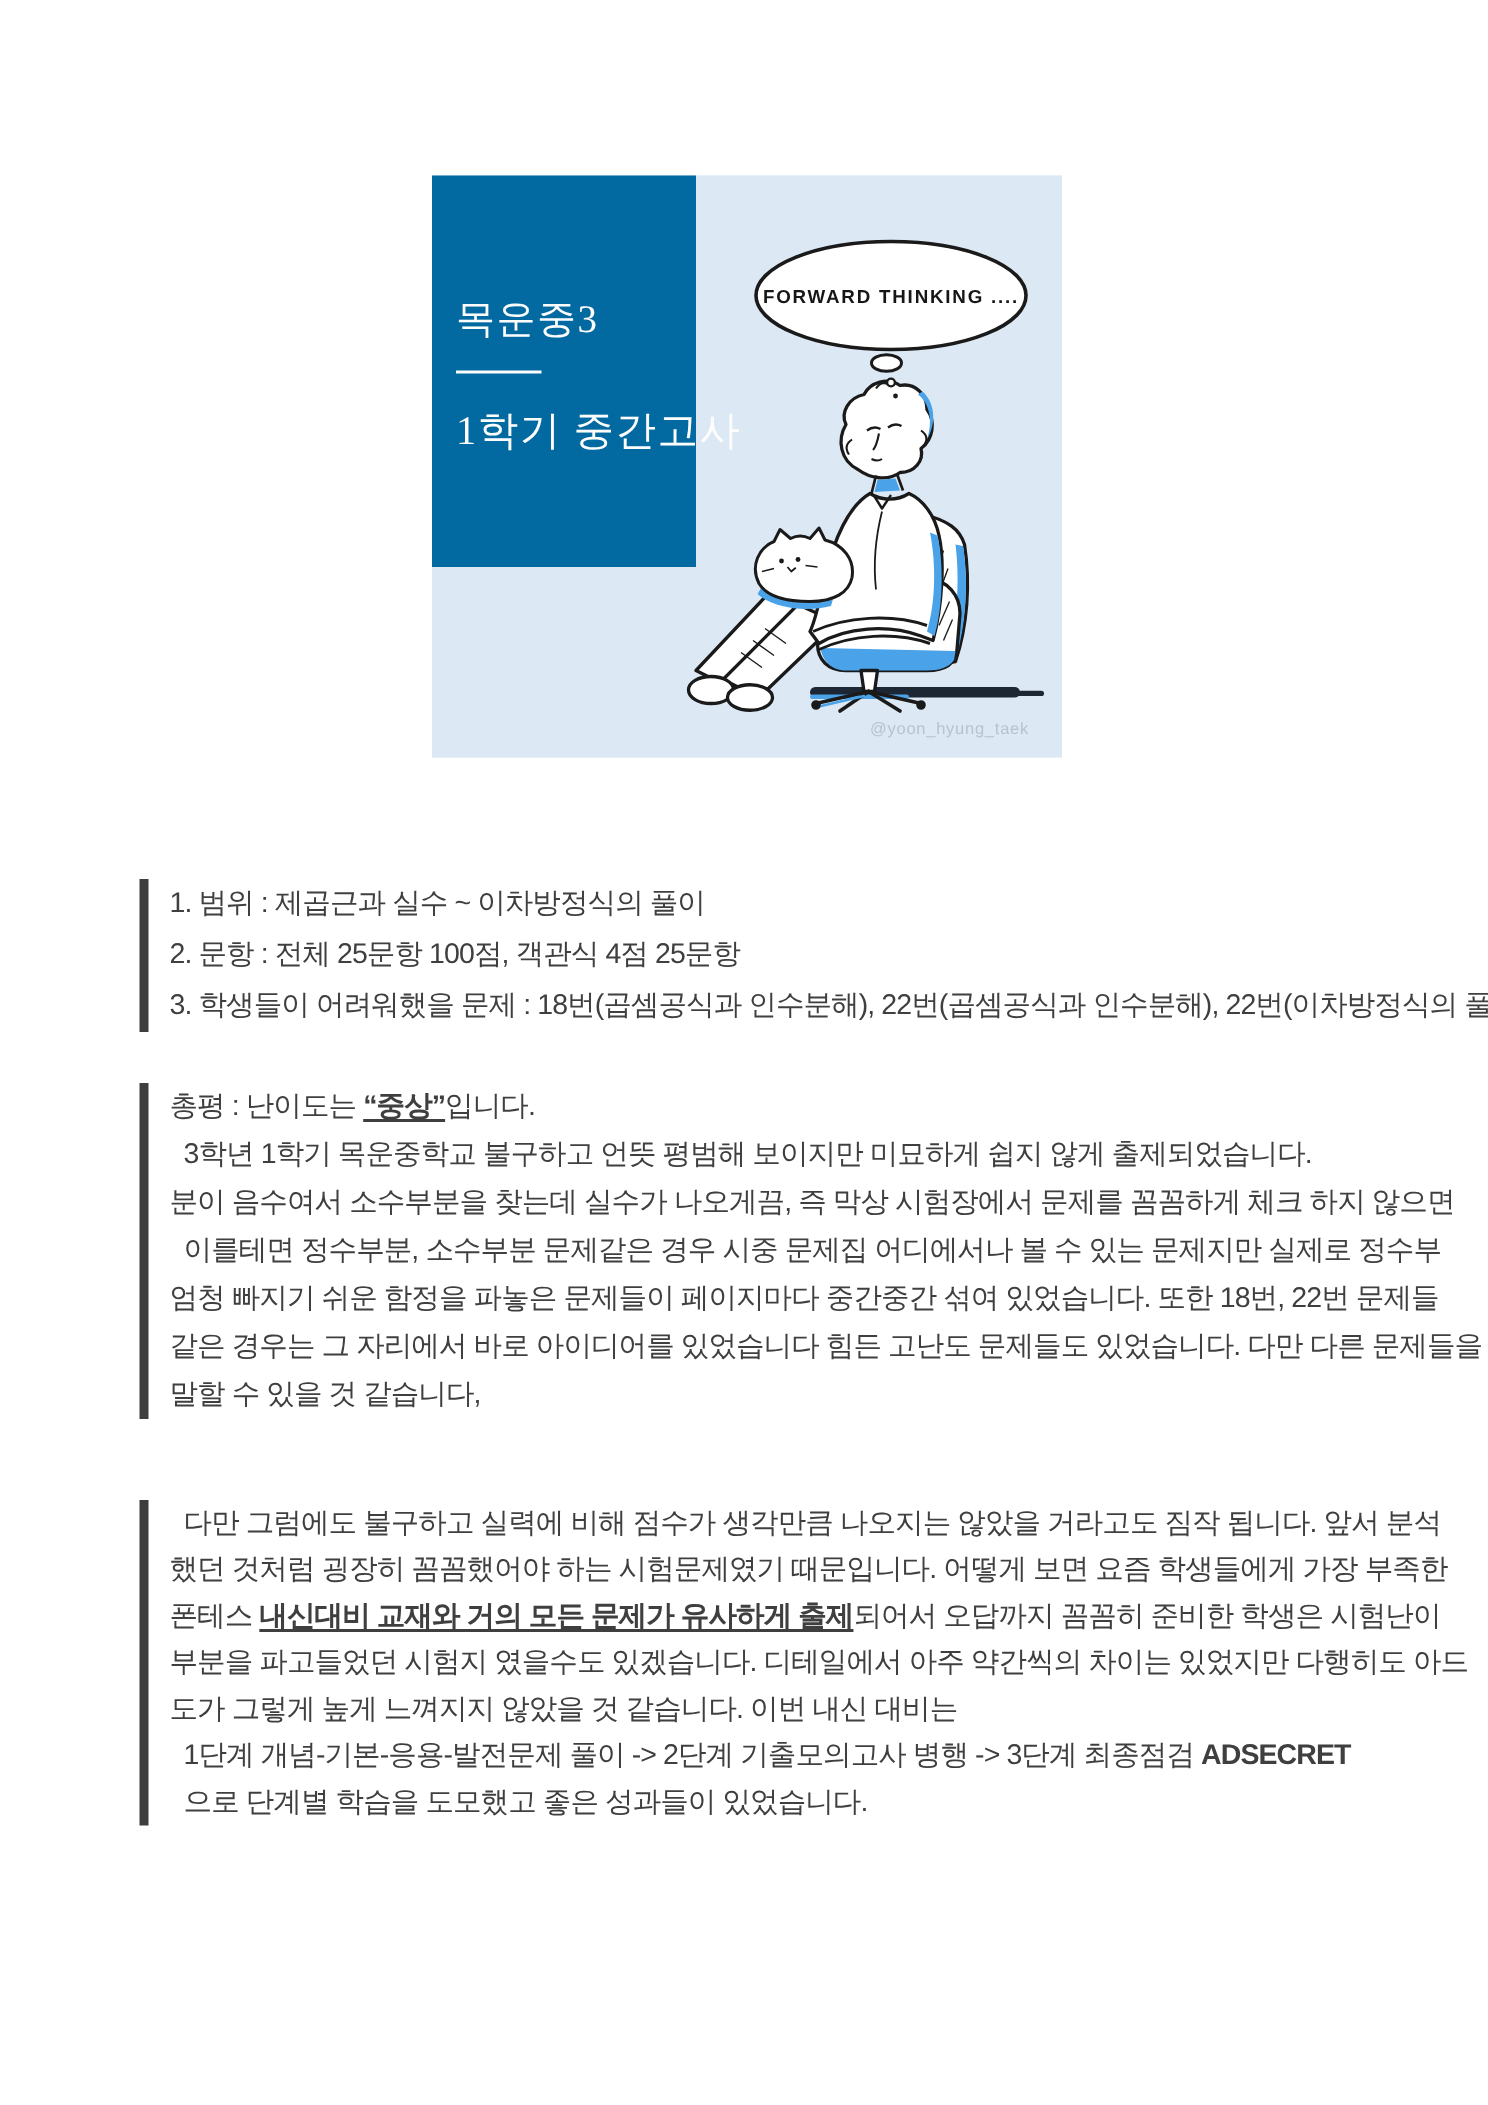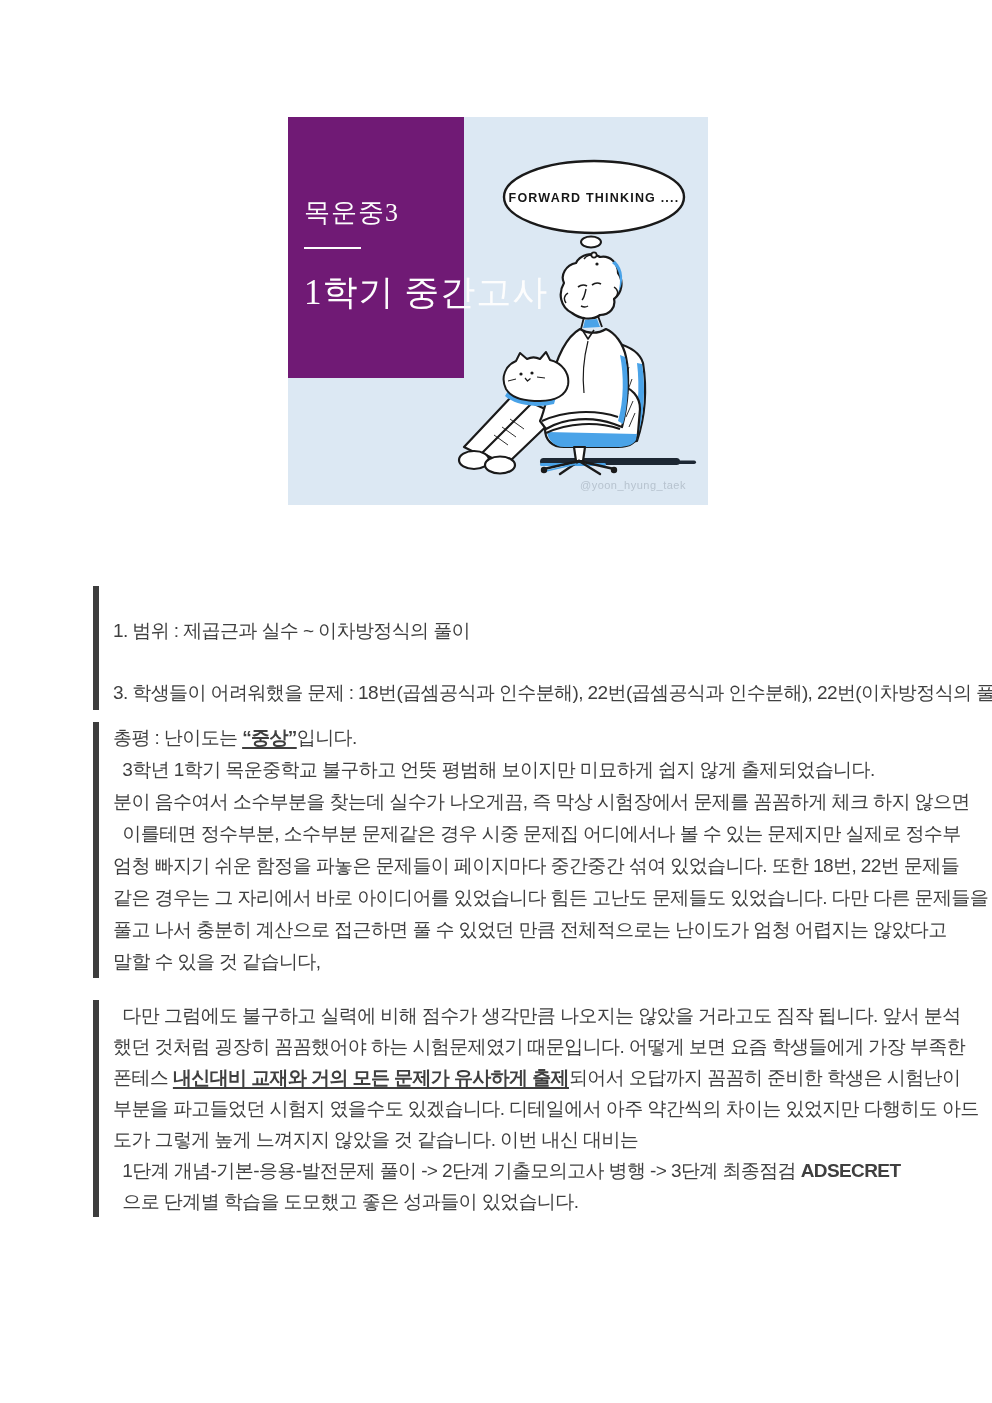--- a/index.html
+++ b/index.html
@@ -3,34 +3,34 @@
 <meta charset="utf-8">
 <style>
   * { margin:0; padding:0; box-sizing:border-box; }
   html,body { width:992px; height:1403px; background:#ffffff;
     font-family:"Liberation Sans","DejaVu Sans",sans-serif; }
   #page { position:relative; width:992px; height:1403px; background:#ffffff; overflow:hidden; }
 
   
   .hero { position:absolute; left:288px; top:117px; width:420px; height:388px; background:#dce8f3; }
   .hero svg { position:absolute; left:0; top:0; }
-  .titlebox { position:absolute; left:0; top:0; width:176px; height:261px; background:#701a75;
+  .titlebox { position:absolute; left:0; top:0; width:176px; height:261px; background:#0369a1;
     color:#fdfdfd; font-family:"Liberation Serif","DejaVu Serif",serif; padding-left:16px; }
   .titlebox .t1 { position:absolute; left:16px; top:78px; font-size:26px; letter-spacing:1px; }
   .titlebox .rule { position:absolute; left:16px; top:130px; width:57px; height:2px; background:#fdfdfd; }
-  .titlebox .t2 { position:absolute; left:16px; top:152px; font-size:35px; letter-spacing:1px; white-space:nowrap; }
+  .titlebox .t2 { position:absolute; left:16px; top:152px; font-size:27px; letter-spacing:1px; white-space:nowrap; }
   .bubble-text { font-family:"Liberation Sans","DejaVu Sans",sans-serif; font-weight:bold;
     font-size:12.5px; letter-spacing:1.2px; fill:#161616; }
   .watermark { font-size:11px; fill:#b7c3cf; letter-spacing:.5px; }
 
   
   .quote { position:absolute; left:93px; width:888px; border-left:6px solid #3d3d3d;
     padding-left:14px; color:#3f3f3f; }
   .quote .line { white-space:pre; font-size:19px; letter-spacing:-0.6px; }
-  #q1 { top:586px; } #q1 .line { line-height:34px; height:34px;margin-top:28px; }
+  #q1 { top:586px; } #q1 .line { line-height:34px; height:34px; }
   #q2 { top:722px; } #q2 .line { line-height:32px; height:32px; }
   #q3 { top:1000px; } #q3 .line { line-height:31px; height:31px; }
   .quote .b { font-weight:700; }
   .quote .u { text-decoration:underline; text-underline-offset:3px; text-decoration-thickness:1.5px; }
 </style>
 </head>
 <body>
 
 <div id="page">
 
@@ -131,30 +131,30 @@
 
     <div class="titlebox">
       <div class="t1">목운중3</div>
       <div class="rule"></div>
       <div class="t2">1학기 중간고사</div>
     </div>
   </div>
 
   <div class="quote" id="q1" style="border-left-color: rgb(61, 61, 61);">
       <div class="line"><span>1. 범위 : 제곱근과 실수 ~ 이차방정식의 풀이</span></div>
+      <div class="line"><span>2. 문항 : 전체 25문항 100점, 객관식 4점 25문항</span></div>
       <div class="line"><span>3. 학생들이 어려워했을 문제 : 18번(곱셈공식과 인수분해), 22번(곱셈공식과 인수분해), 22번(이차방정식의 풀이)</span></div>
     </div>
   <div class="quote" id="q2" style="border-left-color: rgb(61, 61, 61);">
       <div class="line"><span>총평 : 난이도는 </span><span class="b u">“중상”</span><span>입니다.</span></div>
       <div class="line"><span>  3학년 1학기 목운중학교 불구하고 언뜻 평범해 보이지만 미묘하게 쉽지 않게 출제되었습니다.</span></div>
       <div class="line"><span>분이 음수여서 소수부분을 찾는데 실수가 나오게끔, 즉 막상 시험장에서 문제를 꼼꼼하게 체크 하지 않으면</span></div>
       <div class="line"><span>  이를테면 정수부분, 소수부분 문제같은 경우 시중 문제집 어디에서나 볼 수 있는 문제지만 실제로 정수부</span></div>
       <div class="line"><span>엄청 빠지기 쉬운 함정을 파놓은 문제들이 페이지마다 중간중간 섞여 있었습니다. 또한 18번, 22번 문제들</span></div>
       <div class="line"><span>같은 경우는 그 자리에서 바로 아이디어를 있었습니다 힘든 고난도 문제들도 있었습니다. 다만 다른 문제들을</span></div>
-      <div class="line"><span>풀고 나서 충분히 계산으로 접근하면 풀 수 있었던 만큼 전체적으로는 난이도가 엄청 어렵지는 않았다고</span></div>
       <div class="line"><span>말할 수 있을 것 같습니다,</span></div>
     </div>
   <div class="quote" id="q3" style="border-left-color: rgb(61, 61, 61);">
       <div class="line"><span>  다만 그럼에도 불구하고 실력에 비해 점수가 생각만큼 나오지는 않았을 거라고도 짐작 됩니다. 앞서 분석</span></div>
       <div class="line"><span>했던 것처럼 굉장히 꼼꼼했어야 하는 시험문제였기 때문입니다. 어떻게 보면 요즘 학생들에게 가장 부족한</span></div>
       <div class="line"><span>폰테스 </span><span class="b u">내신대비 교재와 거의 모든 문제가 유사하게 출제</span><span>되어서 오답까지 꼼꼼히 준비한 학생은 시험난이</span></div>
       <div class="line"><span>부분을 파고들었던 시험지 였을수도 있겠습니다. 디테일에서 아주 약간씩의 차이는 있었지만 다행히도 아드</span></div>
       <div class="line"><span>도가 그렇게 높게 느껴지지 않았을 것 같습니다. 이번 내신 대비는</span></div>
       <div class="line"><span>  1단계 개념-기본-응용-발전문제 풀이 -&gt; 2단계 기출모의고사 병행 -&gt; 3단계 최종점검 </span><span class="b">ADSECRET</span></div>
       <div class="line"><span>  으로 단계별 학습을 도모했고 좋은 성과들이 있었습니다.</span></div>

